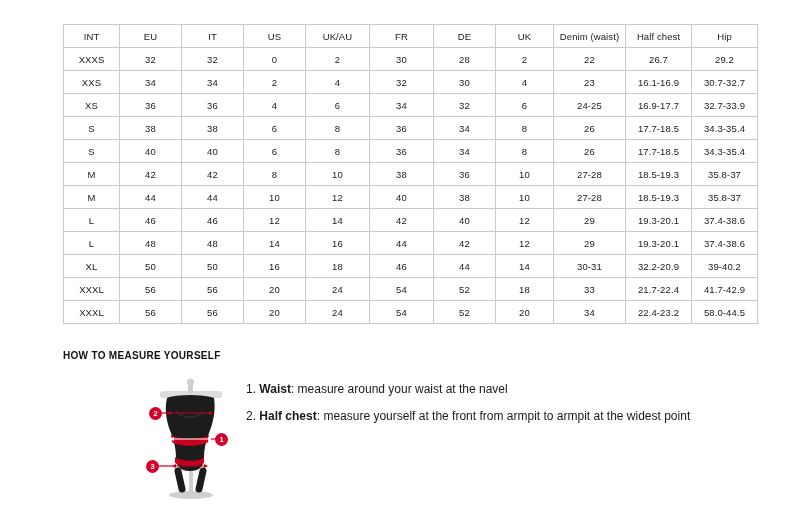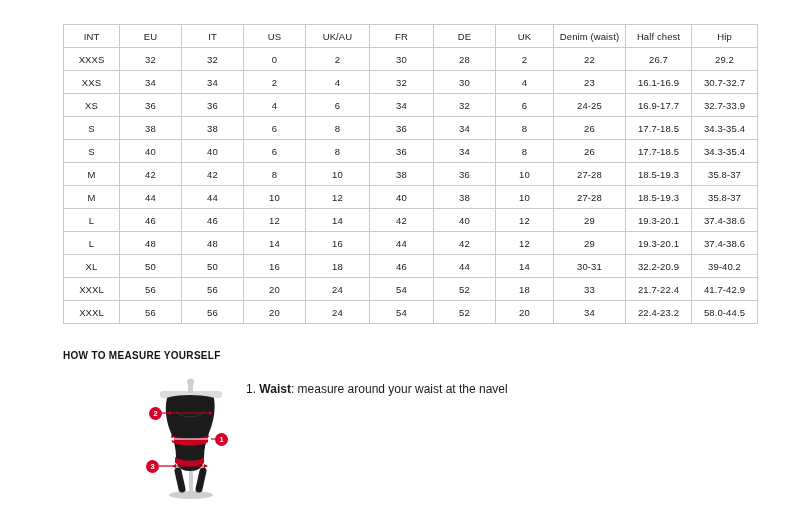--- a/index.html
+++ b/index.html
@@ -365,18 +365,22 @@
         <div class="badge badge-1">1</div>
         <div class="badge badge-2">2</div>
         <div class="badge badge-3">3</div>
       </div>
 
       <div class="steps">
         <div class="step">
           <span class="num">1.</span>
           <b>Waist</b><span>: measure around your waist at the navel</span>
         </div>
+        <div class="step">
+          <span class="num">2.</span>
+          <b>Half chest</b><span>: measure yourself at the front from armpit to armpit at the widest point</span>
+        </div>
       </div>
 
     </div>
   </div>
 
 </div>
 
 </body></html>

